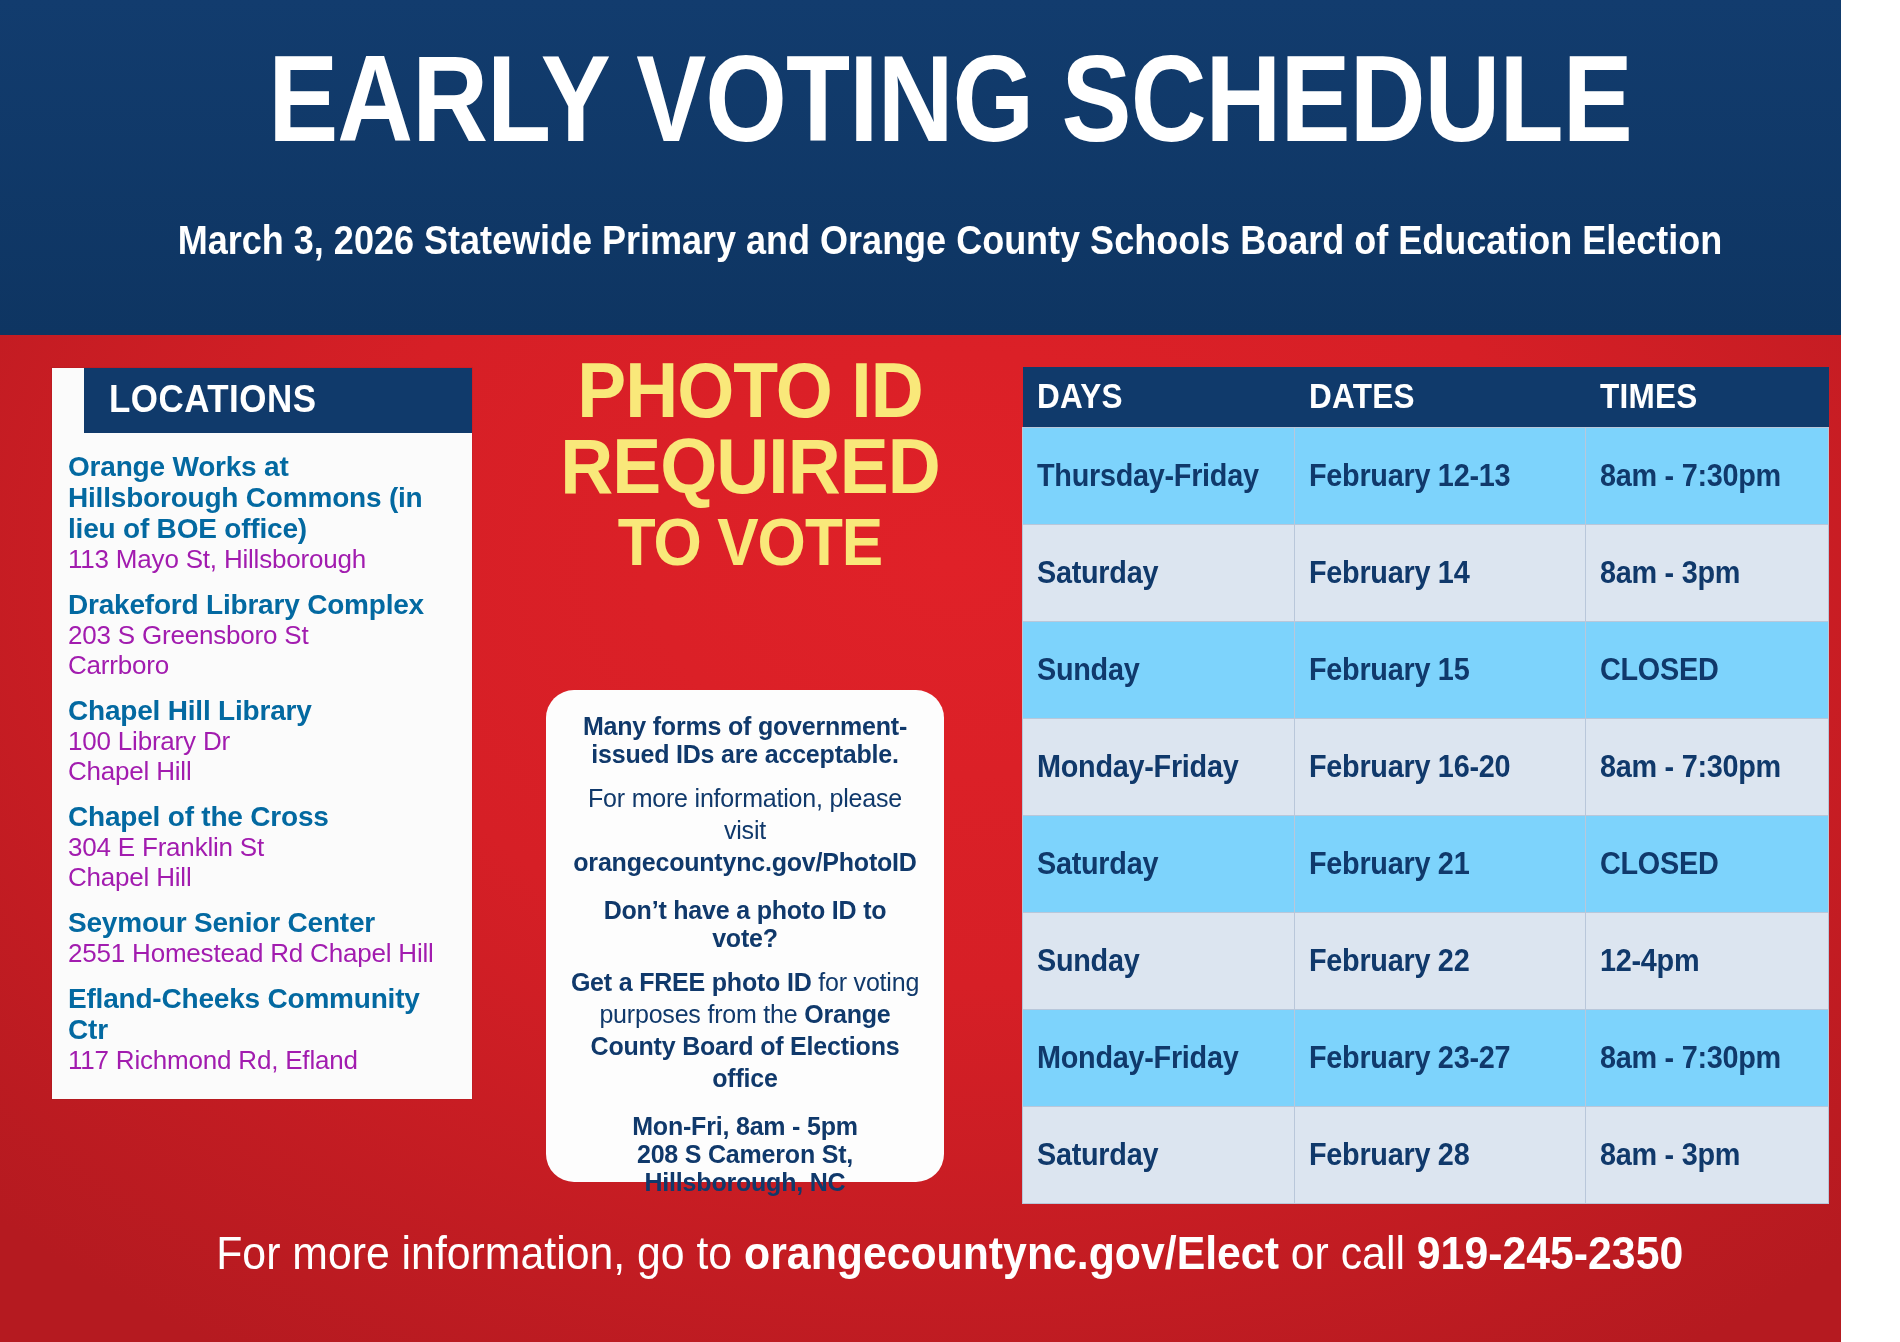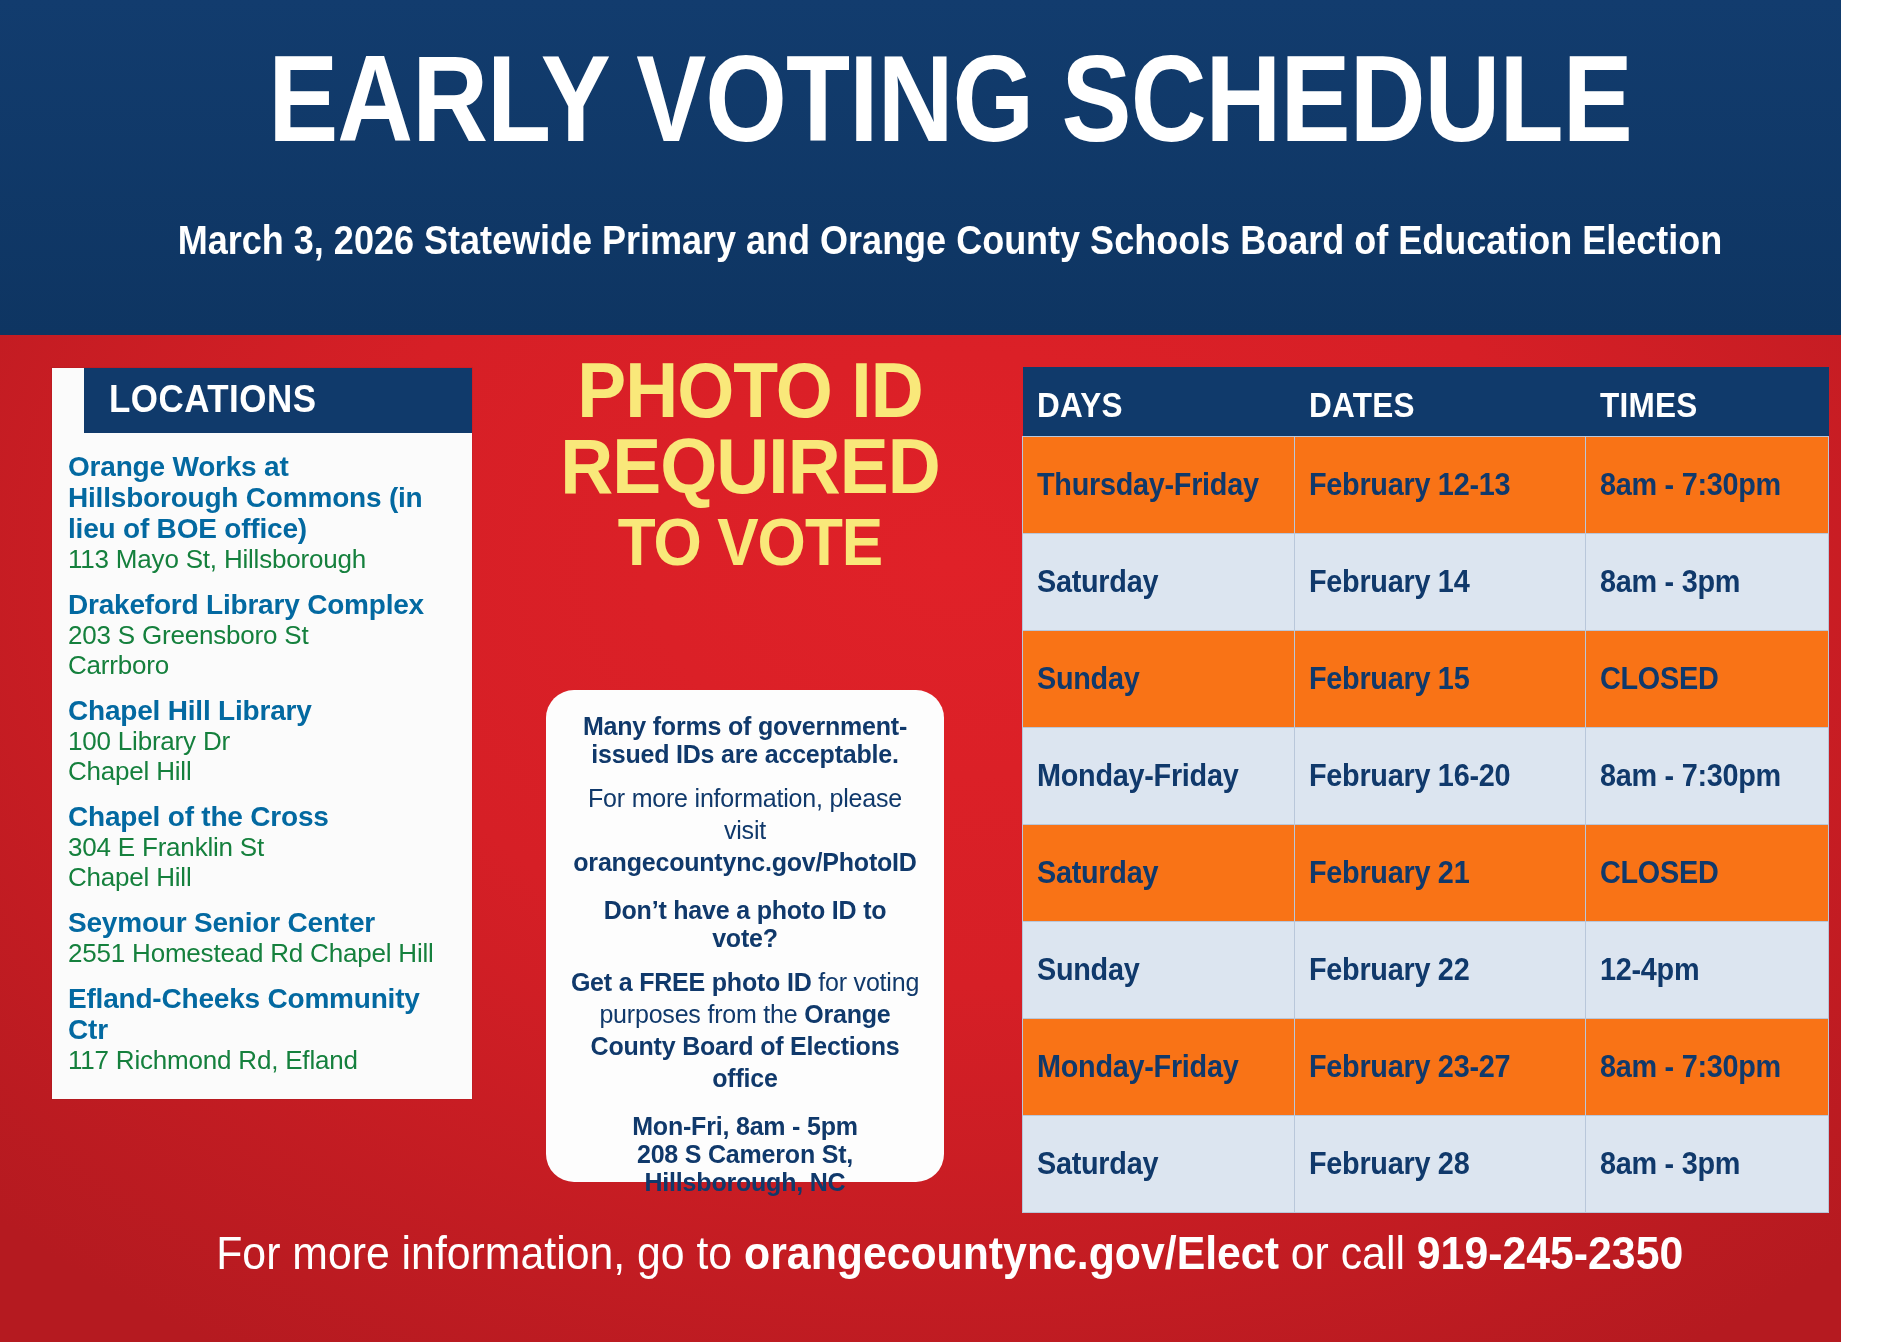--- a/index.html
+++ b/index.html
@@ -88,21 +88,21 @@
   .loc-item { margin-bottom: 15px; }
   .loc-item:last-child { margin-bottom: 4px; }
   .loc-name {
     color: #0369a1;
     font-weight: bold;
     font-size: 28px;
     line-height: 31px;
     letter-spacing: -0.2px;
   }
   .loc-addr {
-    color: #15803d;
+    color: #a21caf;
     font-size: 26px;
     line-height: 30px;
     font-weight: normal;
     letter-spacing: -0.2px;
   }
 
   
   .photoid-head {
     position: absolute;
     left: 540px;
@@ -143,35 +143,35 @@
     width: 806px;
     border-collapse: collapse;
     table-layout: fixed;
   }
   .table th {
     background: #103a6b;
     color: #ffffff;
     font-size: 35px;
     font-weight: bold;
     text-align: left;
-    padding: 18px 0 11px 14px;
+    padding: 9px 0 11px 14px;
     letter-spacing: 0.3px;
   }
   .table th span { display:inline-block; transform: scaleX(0.9); transform-origin:left center;}
   .table td {
     font-size: 31px;
     font-weight: bold;
     color: #10396b;
     padding: 20px 0 20px 14px;
     border: 1px solid #b9c7da;
     letter-spacing: -0.3px;
     height: 56px;
     vertical-align: middle;
   }
-  .table tr.odd td { background: #f97316; }
+  .table tr.odd td { background: #7dd3fc; }
   .table tr.even td { background: #dce5f0; }
   .table td span { display:inline-block; transform: scaleX(0.93); transform-origin:left center;}
   .col-days   { width: 272px; }
   .col-dates  { width: 291px; }
   .col-times  { width: 243px; }
 
   
   .footer {
     position: absolute;
     left: 0;

